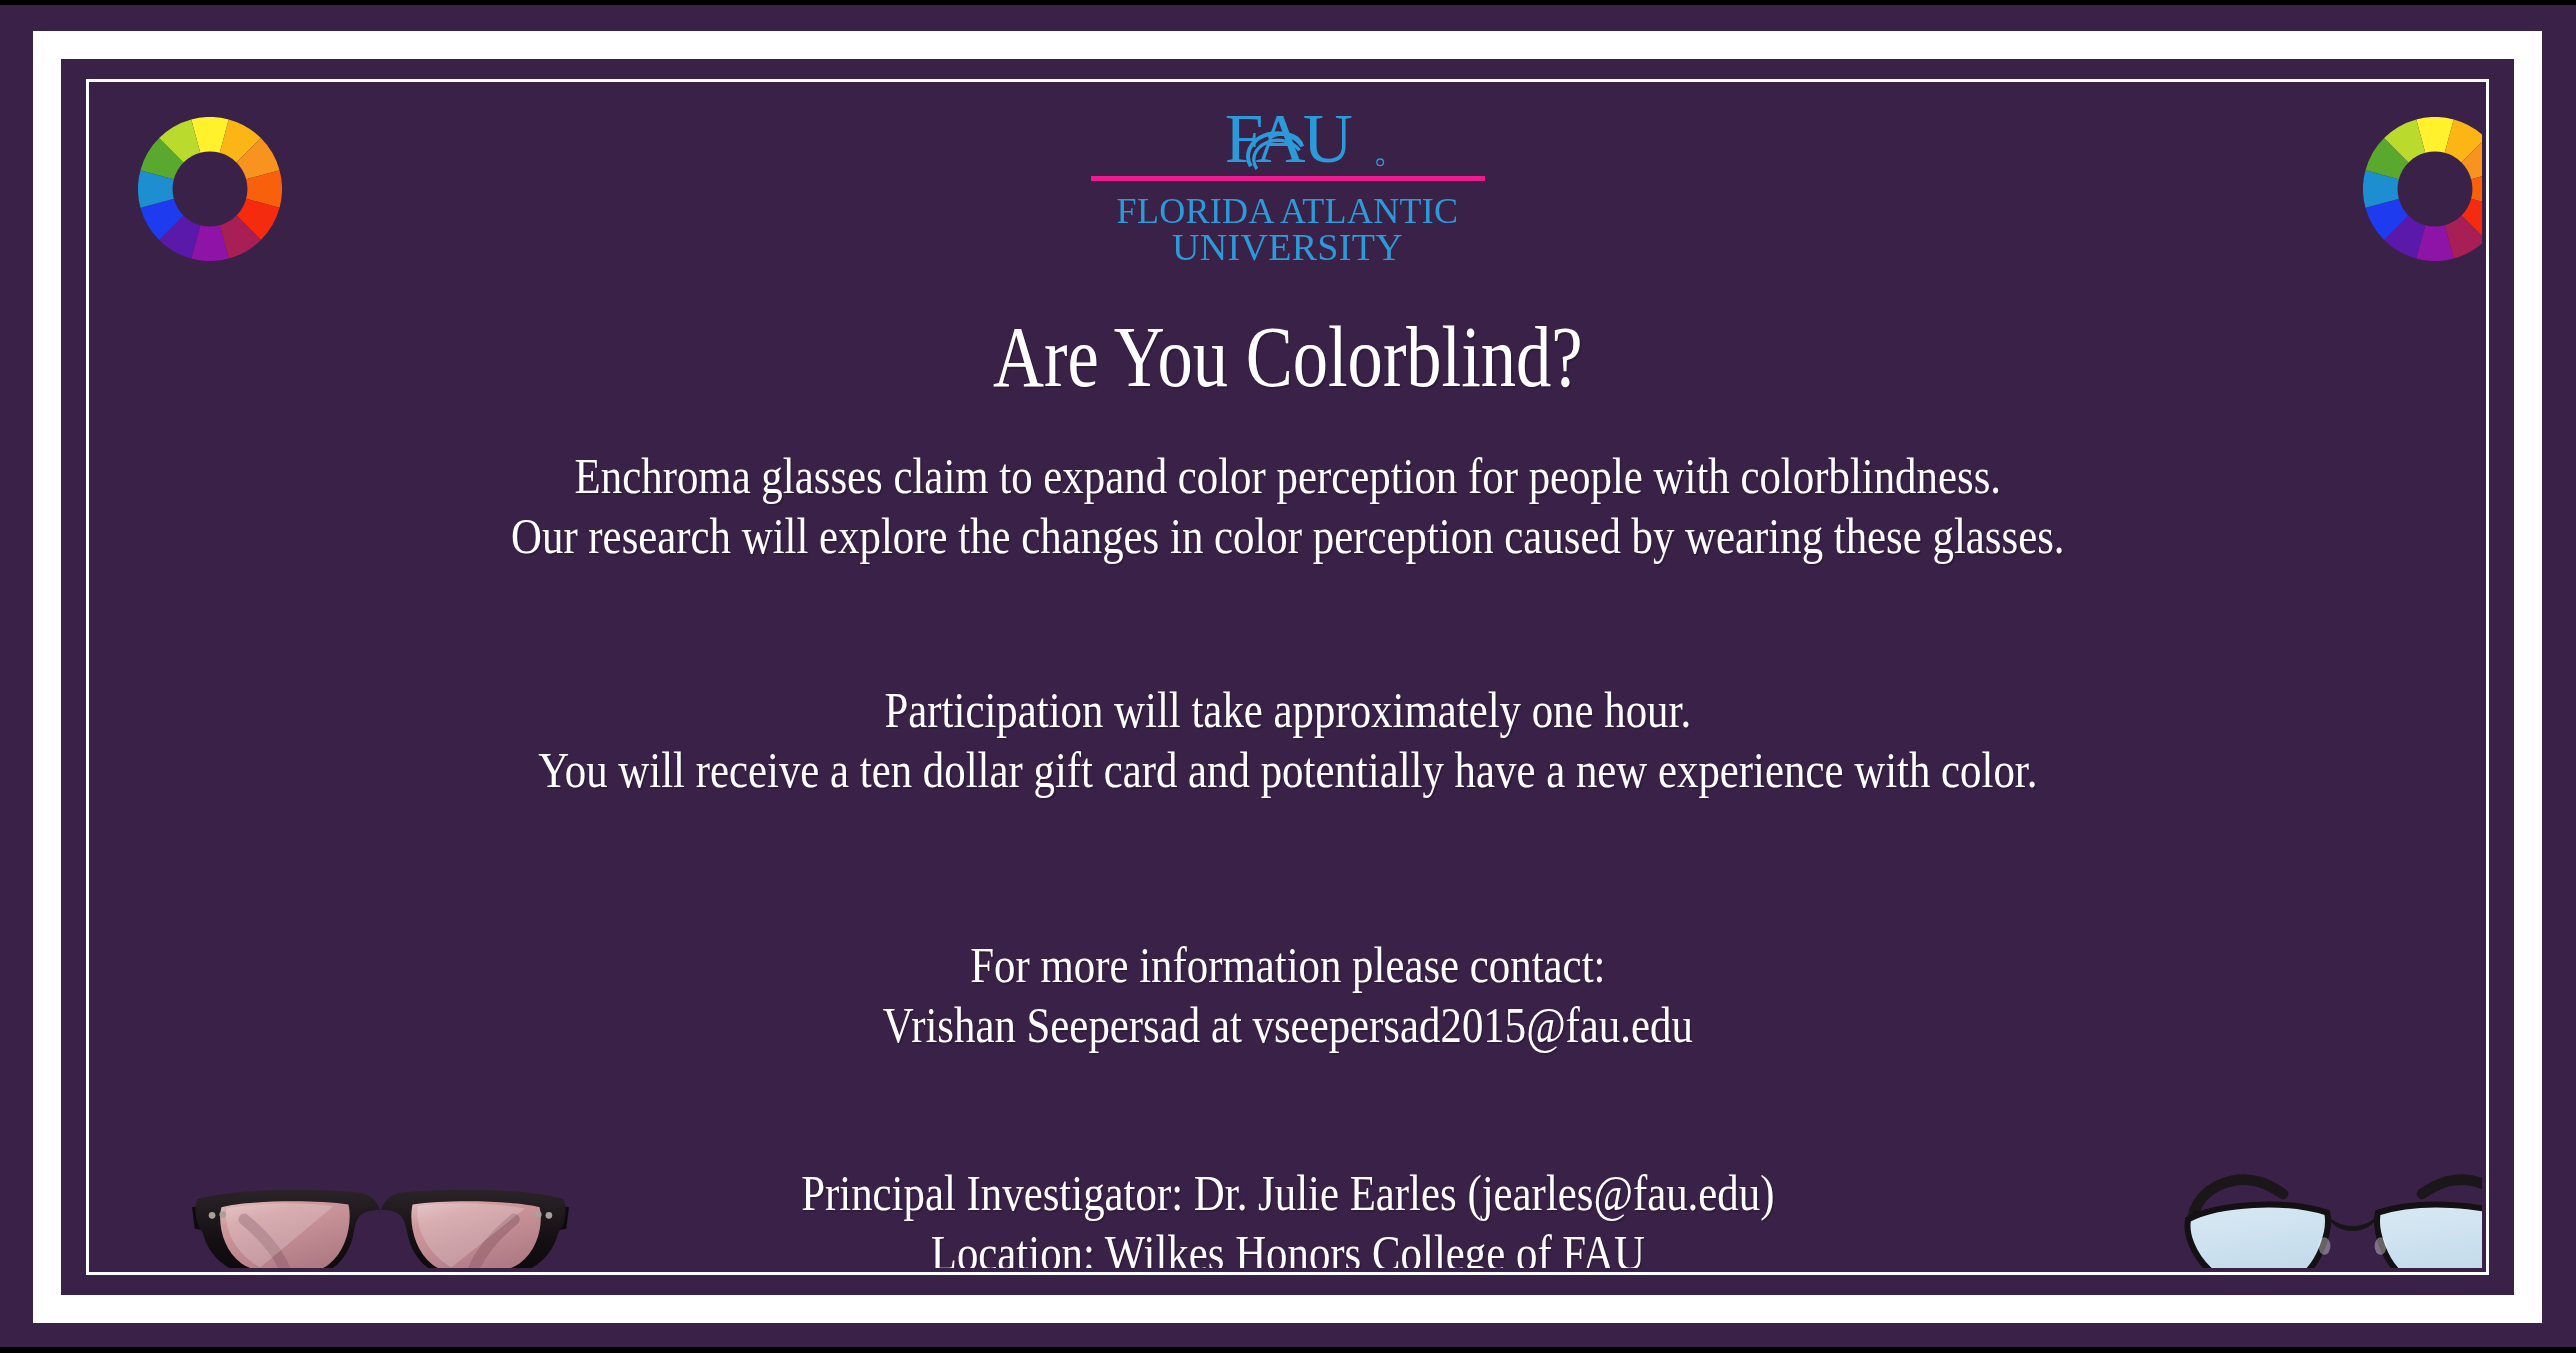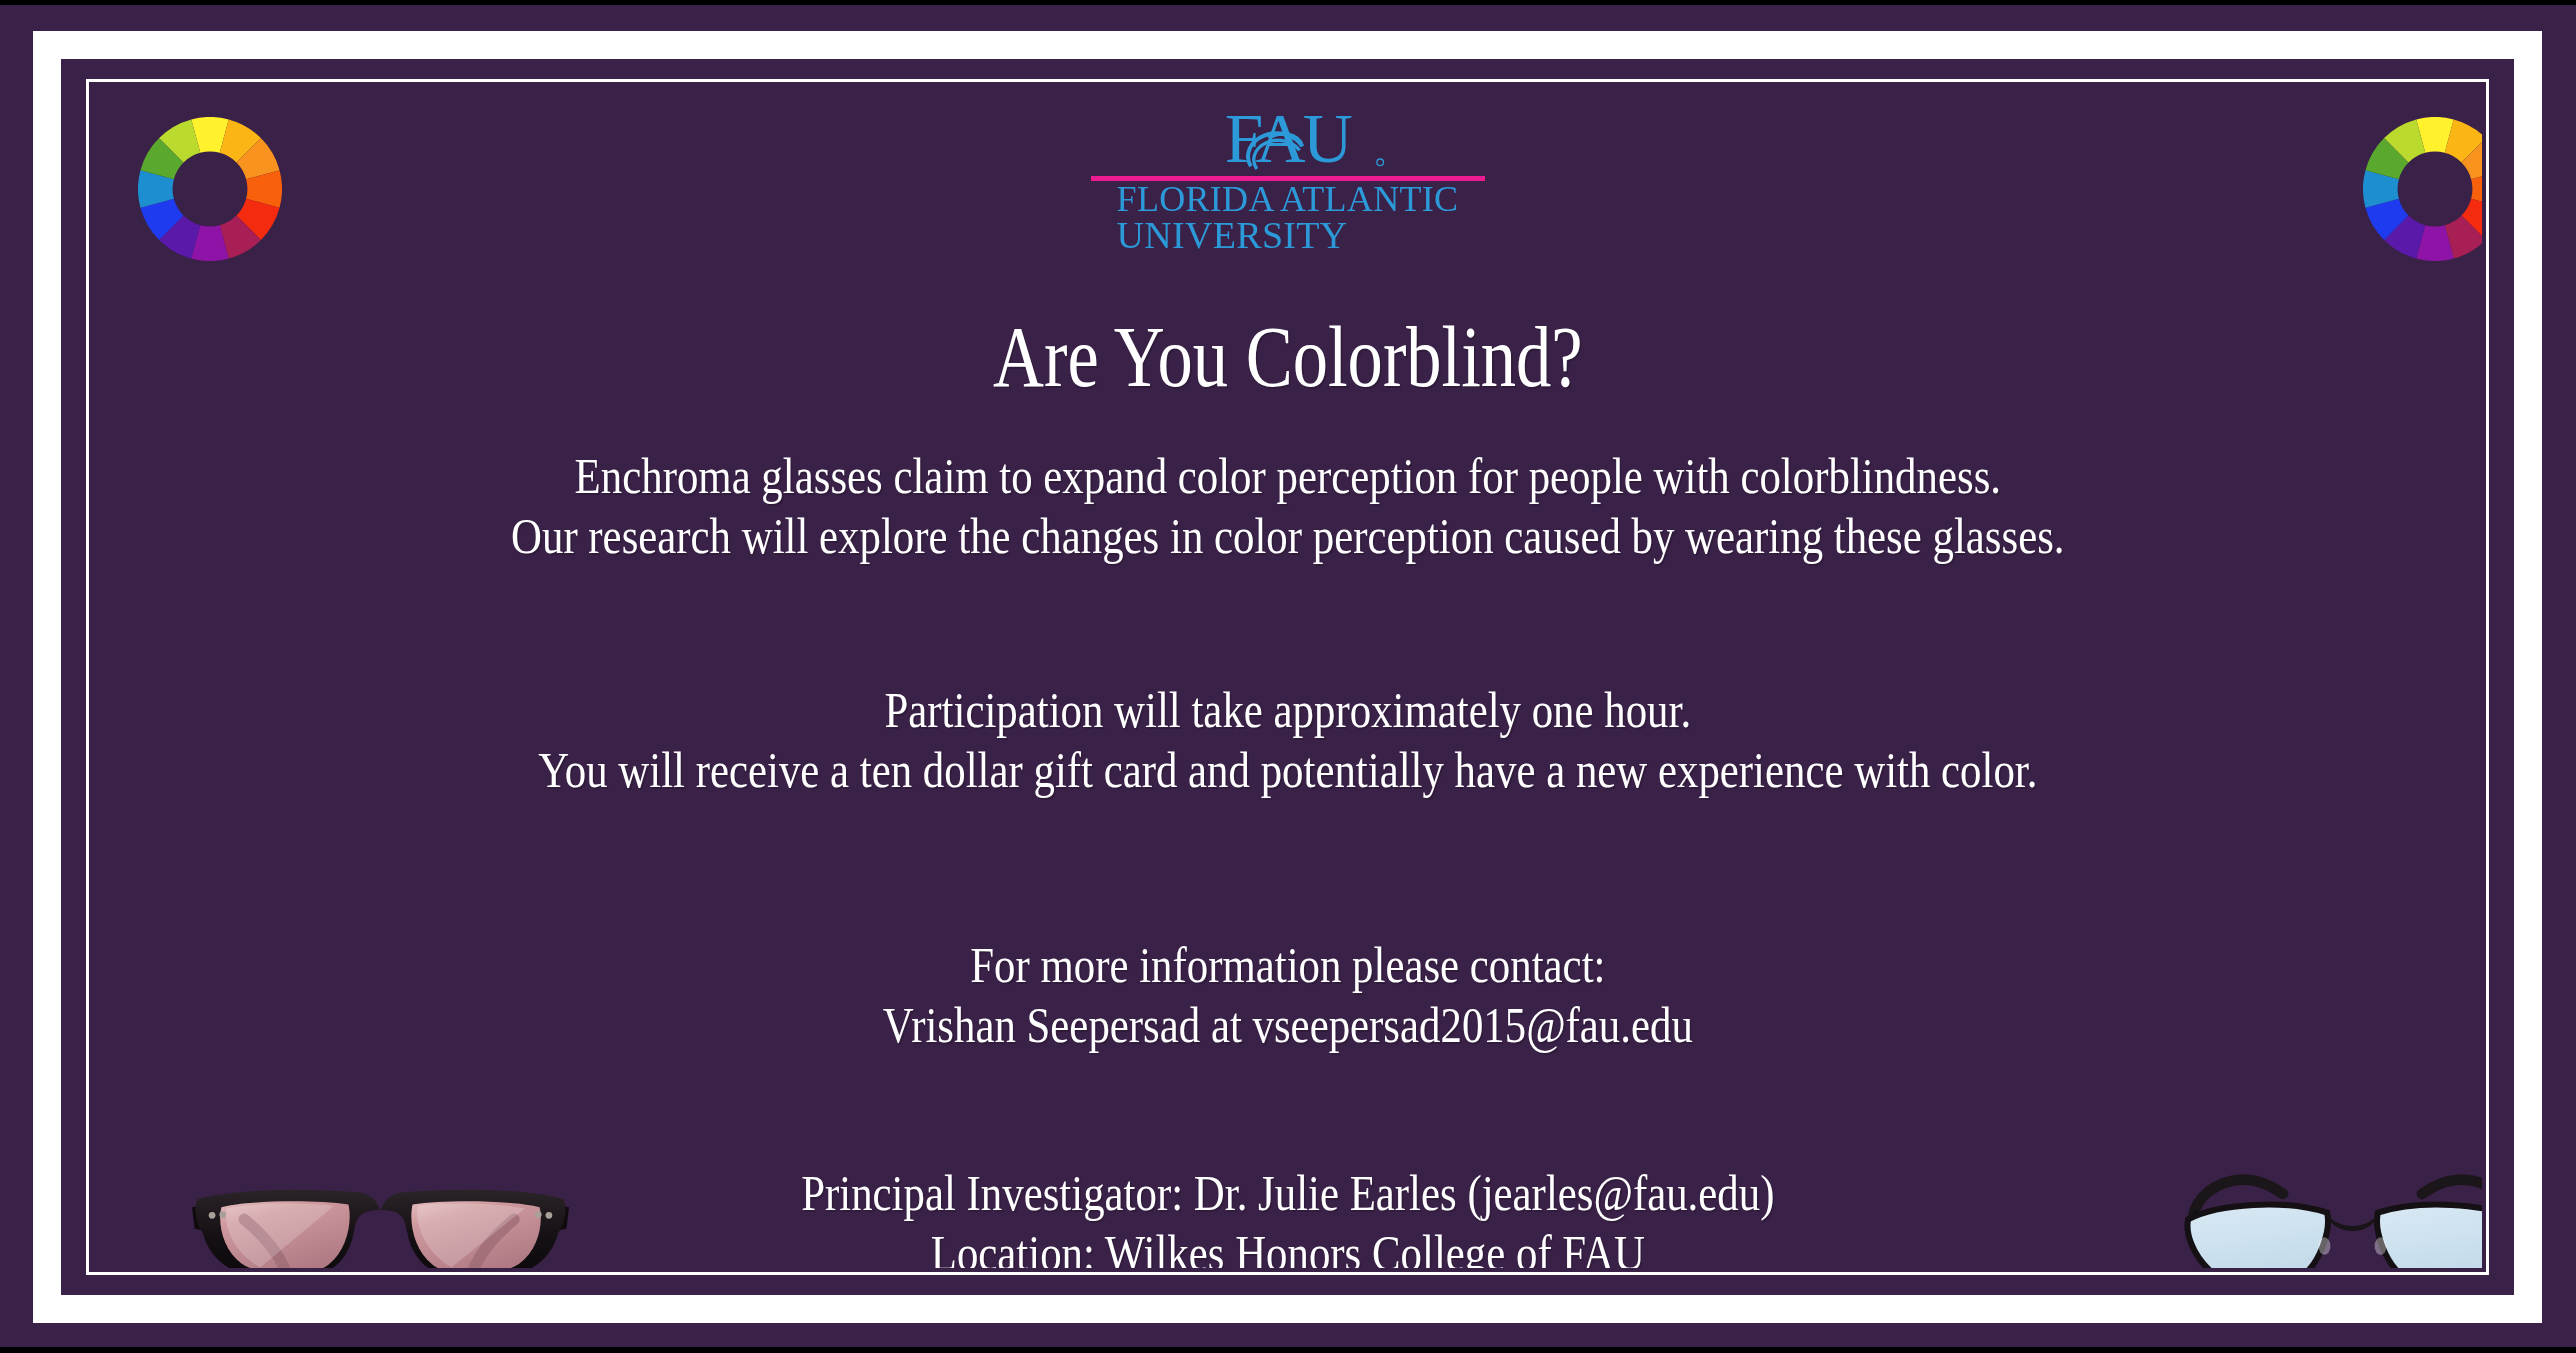--- a/index.html
+++ b/index.html
@@ -51,22 +51,22 @@
     position:absolute;left:0;right:0;top:24px;
     display:flex;flex-direction:column;align-items:center;
   }
   .fau-mark{width:201px;height:64px;display:block;}
   .fau-rule{
     width:394px;height:4.7px;background:#ec1b8f;margin-top:3.3px;
   }
   .fau-name{
     color:#2c9ad9;
     font-family:"Liberation Serif","DejaVu Serif",serif;
-    text-align:left;line-height:1.0;
-    margin-top:0;
+    text-align:center;line-height:1.0;
+    margin-top:12px;
     letter-spacing:0.3px;
   }
   .fau-name .l1{display:block;font-size:36px;}
   .fau-name .l2{display:block;font-size:38px;margin-top:-1.3px;}
 
   
   .headline{
     position:absolute;left:0;right:0;top:229px;
     text-align:center;color:#ffffff;
     font-size:86px;line-height:1;

